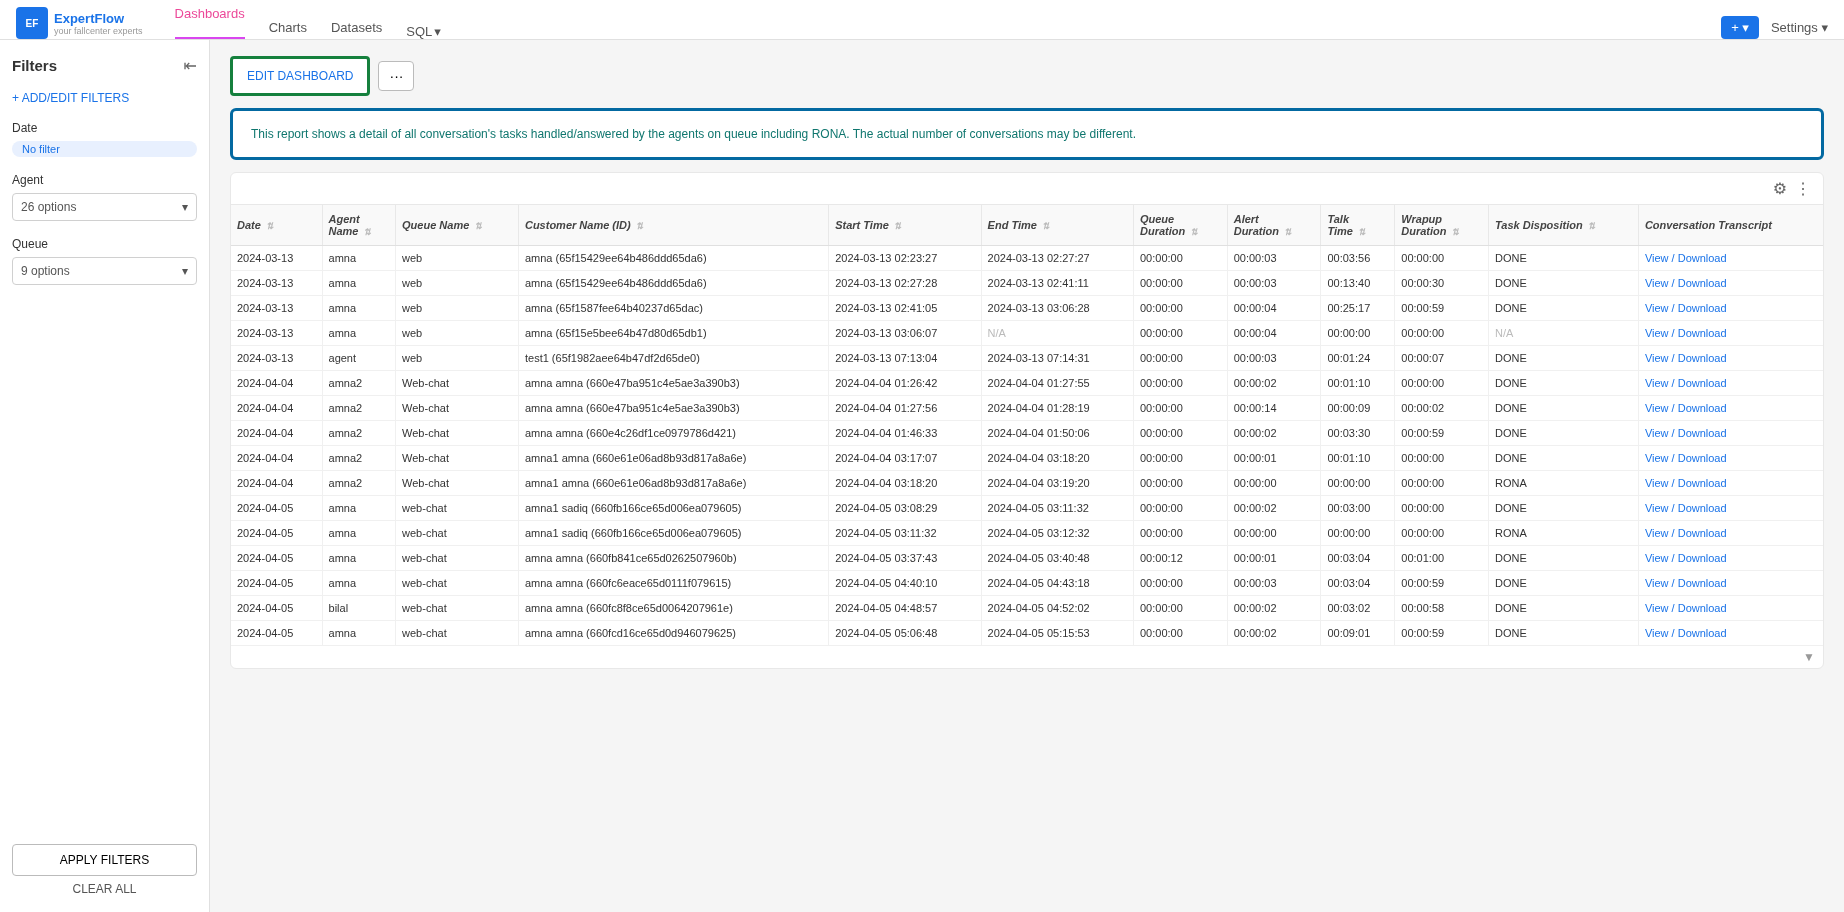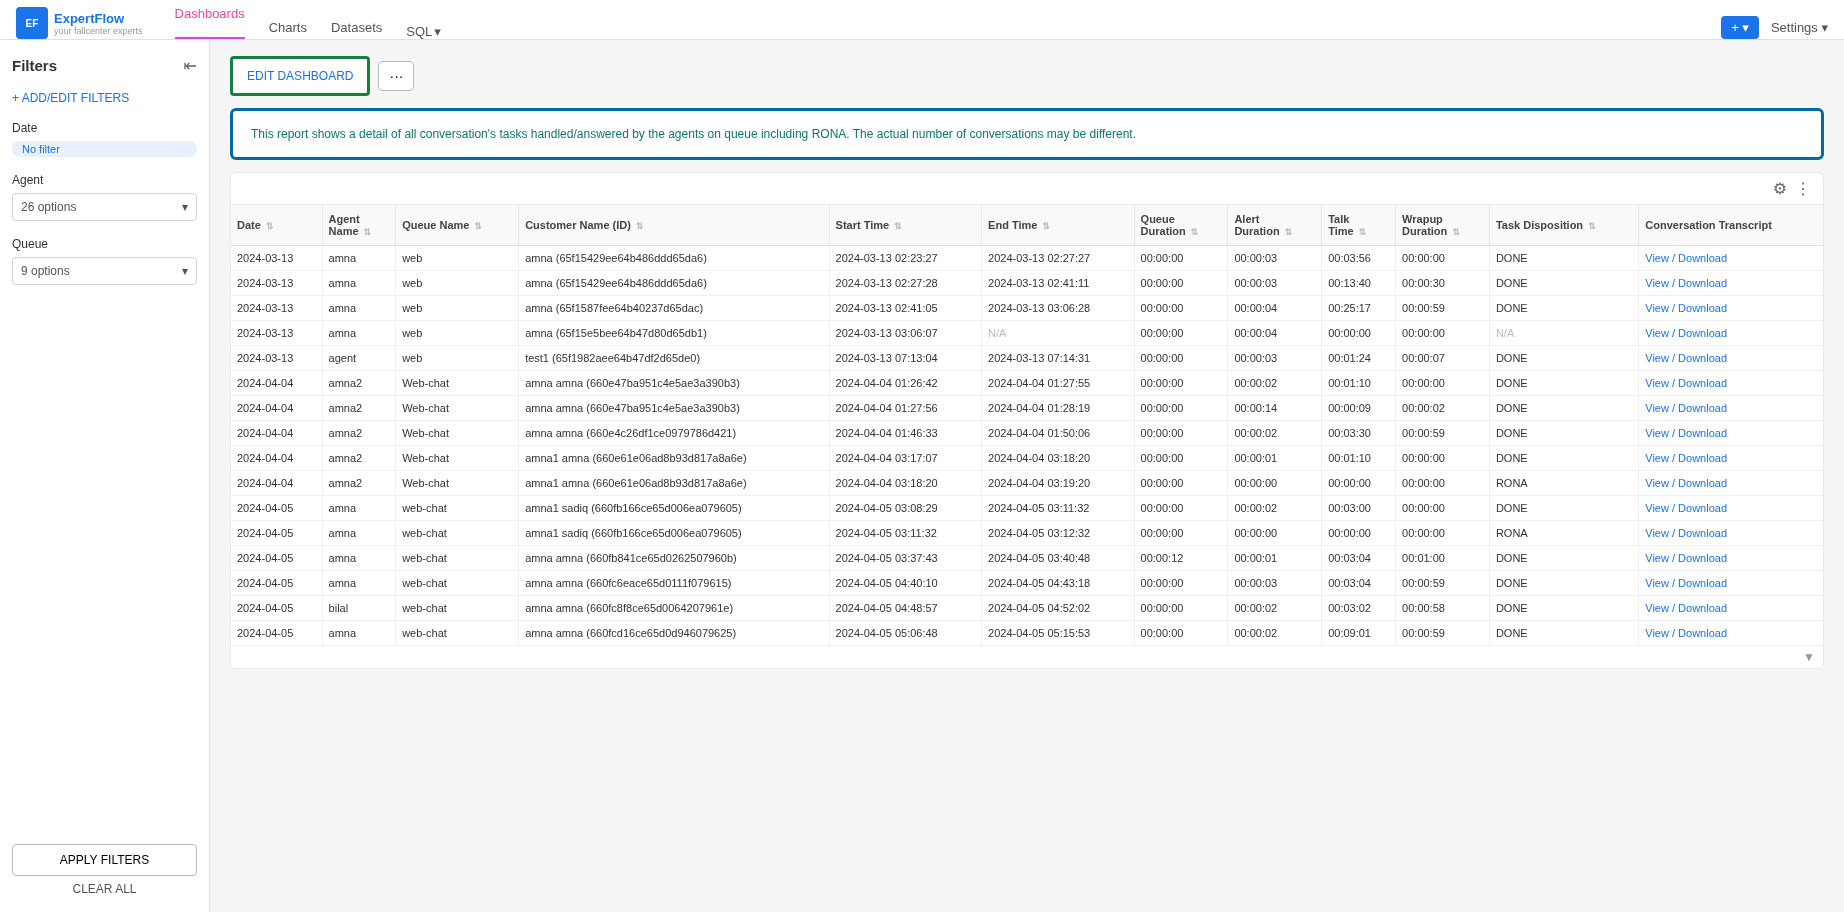--- a/index.html
+++ b/index.html
@@ -63,21 +63,21 @@
     .btn-more { border: 1px solid #bbb; background: #fff; border-radius: 4px; padding: 6px 10px; font-size: 14px; cursor: pointer; }
     .description-box {
       background: #fff; border: 3px solid #0369a1; border-radius: 6px;
       padding: 14px 18px; margin-bottom: 12px; font-size: 12px; color: #0f766e; line-height: 1.5;
     }
     .table-container { background: #fff; border: 1px solid #e8e8e8; border-radius: 6px; overflow: auto; }
     .table-toolbar { display: flex; justify-content: flex-end; padding: 6px 12px; gap: 8px; border-bottom: 1px solid #e8e8e8; }
     .toolbar-icon { cursor: pointer; color: #666; font-size: 16px; }
 
     table { width: 100%; border-collapse: collapse; font-size: 11px; }
-    thead tr { background: #4d7c0f; }
+    thead tr { background: #4d7c0f; font-style: italic; }
     thead th {
       padding: 8px 6px; text-align: left; font-weight: 600; color: #444;
       border-bottom: 1px solid #e0e0e0; border-right: 1px solid #e8e8e8;
       white-space: nowrap; position: sticky; top: 0; background: #f9f9f9; z-index: 1;
     }
     thead th:last-child { border-right: none; }
     th .sort-indicator { color: #bbb; font-size: 9px; margin-left: 2px; }
     tbody tr { border-bottom: 1px solid #f0f0f0; }
     tbody td { padding: 6px 6px; vertical-align: top; border-right: 1px solid #f0f0f0; }
     tbody td:last-child { border-right: none; }

